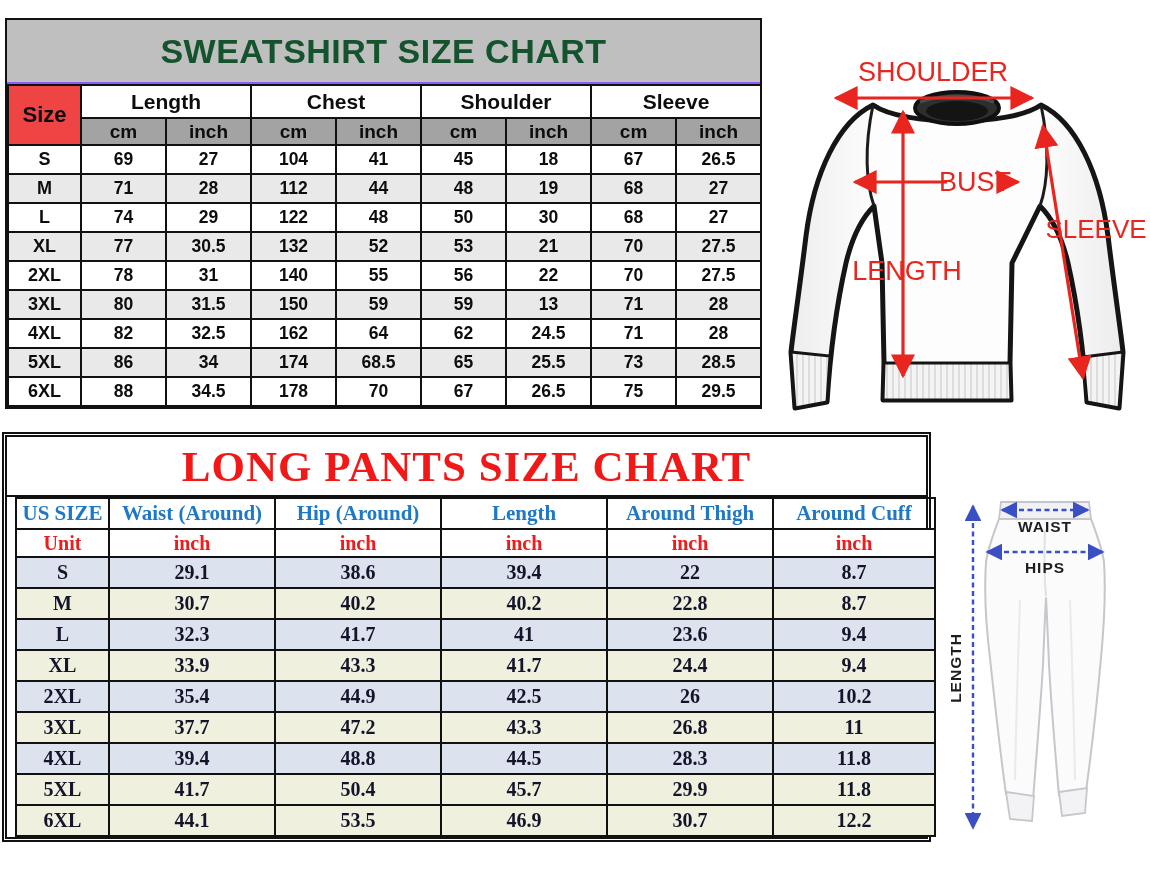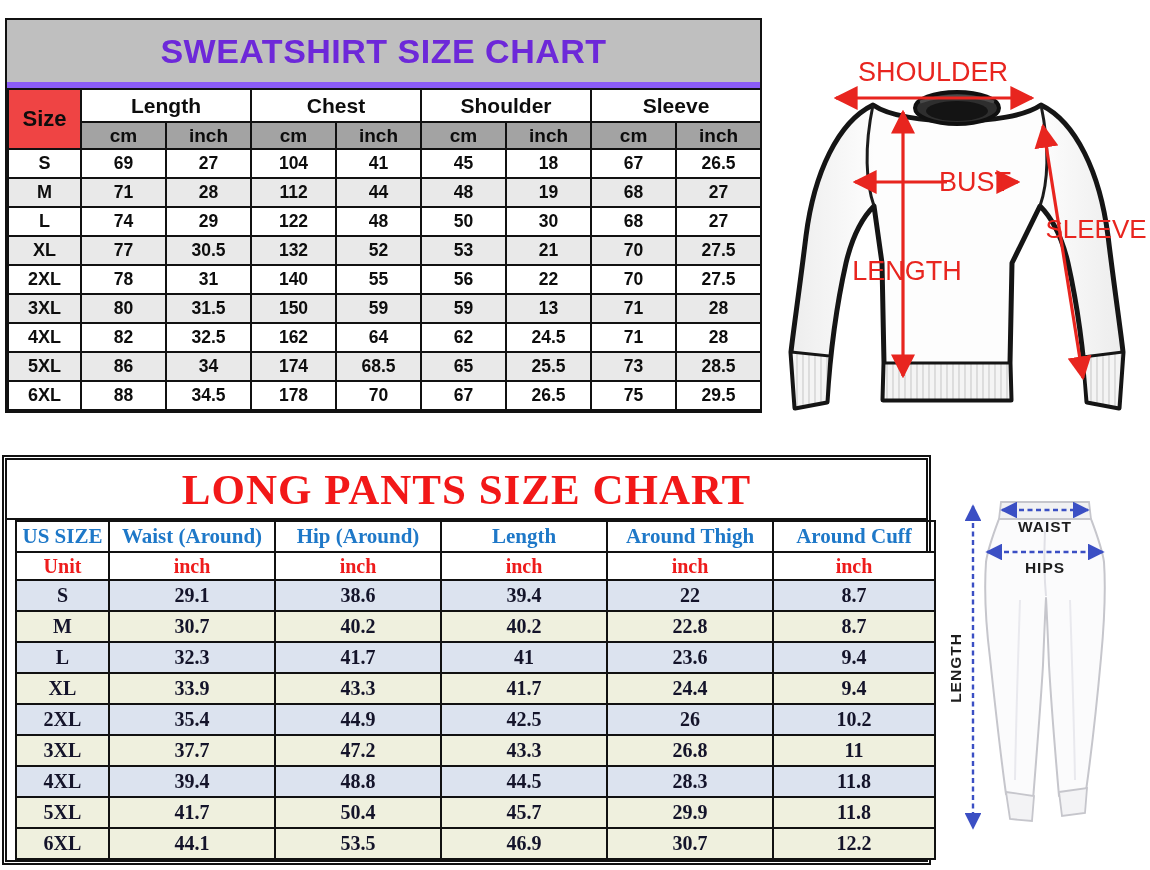--- a/index.html
+++ b/index.html
@@ -1,33 +1,33 @@
 <!DOCTYPE html>
 <html><head>
 <meta charset="utf-8">
 <style>
   html,body{margin:0;padding:0;background:#fff;}
   #page{position:relative;width:1150px;height:870px;background:#fff;overflow:hidden;
         font-family:"Liberation Sans",sans-serif;}
 
   
   .sw-wrap{position:absolute;left:5px;top:18px;width:757px;border:2px solid #111;box-sizing:border-box;background:#fff;}
-  .sw-title{height:62px;background:#bfbfbf;border-bottom:6px solid #8b5cf6;display:flex;align-items:center;justify-content:center;
-            font-size:34px;font-weight:bold;color:#6d28d9;letter-spacing:.5px;}
+  .sw-title{height:62px;background:#bfbfbf;border-bottom:2px solid #8b5cf6;display:flex;align-items:center;justify-content:center;
+            font-size:34px;font-weight:bold;color:#14532d;letter-spacing:.5px;}
   table.sw{width:100%;border-collapse:collapse;table-layout:fixed;}
   .sw th,.sw td{border:2px solid #111;text-align:center;color:#0d0d0d;font-weight:bold;padding:0;}
   .sw th.size-head{font-size:22px;background:#ef4444;}
   .sw th.group{font-size:21px;height:31px;background:#fff;}
   .sw th.unit{font-size:19px;height:25px;background:#a3a3a3;}
   .sw td{font-size:17.5px;height:27px;background:#fff;}
   .sw tr.sw-alt td{background:#e9e9e9;}
   .sw td.sw-size{font-size:18px;}
 
   
-  .lp-wrap{position:absolute;left:2px;top:455px;width:929px;border:5px double #111;box-sizing:border-box;background:#fff;
+  .lp-wrap{position:absolute;left:2px;top:432px;width:929px;border:5px double #111;box-sizing:border-box;background:#fff;
            font-family:"Liberation Serif",serif;}
   .lp-title{height:58px;border-bottom:2px solid #111;display:flex;align-items:center;justify-content:center;
             font-size:43px;font-weight:bold;color:#f21818;letter-spacing:1px;}
   table.lp{width:100%;border-collapse:collapse;table-layout:fixed;margin-left:8px;}
   .lp th,.lp td{border:2px solid #111;text-align:center;padding:0;}
   .lp th.hdr{color:#1e78c8;font-size:21px;font-weight:600;height:29px;}
   .lp tr.unit-row td{color:#ee1c1c;font-size:20px;font-weight:700;height:26px;background:#fff;}
   .lp tbody td{font-size:20px;font-weight:600;color:#14142a;height:29px;}
   .lp tr.tint-blue td{background:#dce3ef;}
   .lp tr.tint-cream td{background:#eff0de;}

